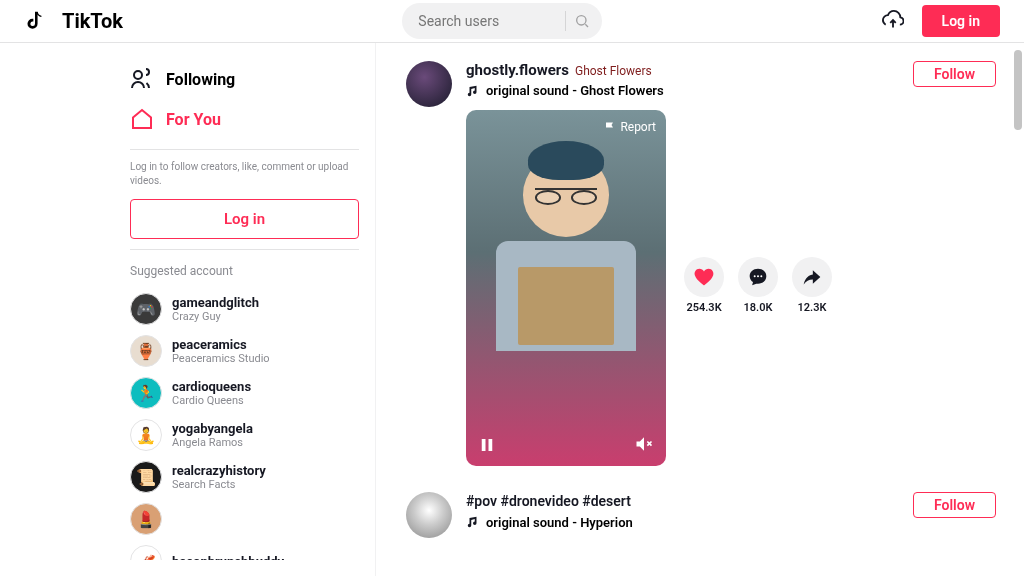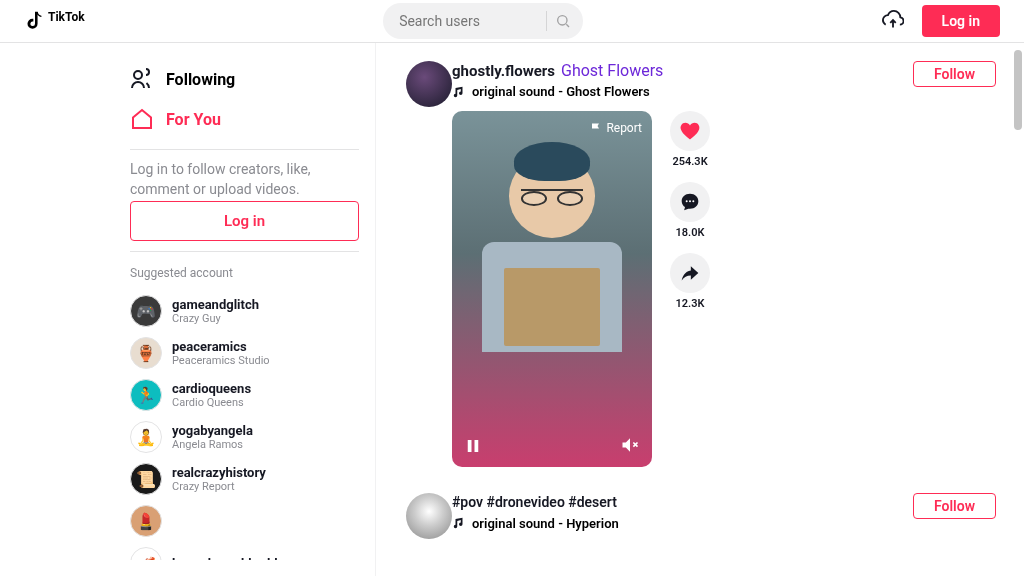--- a/index.html
+++ b/index.html
@@ -1,71 +1,71 @@
 <!DOCTYPE html>
 <html><head>
 <meta charset="utf-8">
 <style>
 *{margin:0;padding:0;box-sizing:border-box;font-family:-apple-system,BlinkMacSystemFont,"Segoe UI",Roboto,Helvetica,Arial,sans-serif}
 body{background:#fff;width:1024px;height:576px;overflow:hidden;position:relative}
 .header{height:43px;border-bottom:1px solid #e3e3e4;display:flex;align-items:center;padding:0 24px;justify-content:space-between}
 .header-left{display:flex;align-items:center;gap:8px}
-.logo{display:flex;gap:2px;font-weight:700;font-size:12px;cursor:pointer}
+.logo{display:flex;align-items:center;gap:16px;font-weight:700;font-size:20px;cursor:pointer}
 .logo-icon{width:22px;height:22px}
 .search-wrap{position:relative}
 .search{width:200px;height:36px;background:#f1f1f2;border:none;border-radius:92px;padding:0 16px;font-size:14px;color:#161823}
 .search::placeholder{color:#767676}
 .search-divider{position:absolute;right:36px;top:8px;bottom:8px;width:1px;background:#d5d5d6}
 .search-icon{position:absolute;right:12px;top:50%;transform:translateY(-50%);color:#a1a1a2}
 .header-right{display:flex;align-items:center;gap:18px}
 .upload-icon{width:22px;height:22px;cursor:pointer}
 .login-btn{background:#fe2c55;color:#fff;border:none;padding:8px 20px;border-radius:4px;font-weight:600;font-size:14px;cursor:pointer}
 .main{display:flex;height:533px;overflow:hidden}
 .sidebar{width:250px;padding:16px 0 16px 4px;margin-left:126px;border-right:1px solid #f1f1f2;position:relative}
 .sb-scroll{height:100%;overflow-y:auto;padding-right:16px}
 .sb-scroll::-webkit-scrollbar{width:6px}
 .sb-scroll::-webkit-scrollbar-thumb{background:#d5d5d6;border-radius:3px}
 .nav-item{display:flex;align-items:center;gap:12px;padding:8px 0;cursor:pointer;font-weight:700;font-size:16px}
 .nav-item.active{color:#fe2c55}
 .nav-icon{width:24px;height:24px;flex-shrink:0}
 .divider{height:1px;background:#e3e3e4;margin:10px 0}
-.login-hint{font-size:14px;color:#8a8b91;line-height:1.4;margin-bottom:2px}
+.login-hint{font-size:10px;color:#8a8b91;line-height:1.4;margin-bottom:11px}
 .sidebar-login{border:1px solid #fe2c55;color:#fe2c55;background:#fff;width:100%;padding:10px 0;border-radius:4px;font-weight:600;font-size:15px;cursor:pointer}
 .sugg-title{font-size:12px;color:#8a8b91;margin:14px 0 10px}
 .acct{display:flex;align-items:center;gap:10px;padding:5px 0;cursor:pointer}
 .avatar{width:32px;height:32px;border-radius:50%;flex-shrink:0;display:flex;align-items:center;justify-content:center;font-size:16px}
 .acct-info{display:flex;flex-direction:column}
 .acct-user{font-weight:700;font-size:13px;color:#161823}
 .acct-name{font-size:11px;color:#8a8b91}
 .feed{flex:1;overflow-y:auto;padding:18px 0 0 30px}
 .feed::-webkit-scrollbar{width:8px}
 .feed::-webkit-scrollbar-thumb{background:#c4c4c4;border-radius:4px}
-.post{display:flex;margin-bottom:26px;position:relative;padding-right:28px}
+.post{display:flex;gap:14px;margin-bottom:26px;position:relative;padding-right:28px}
 .post-avatar{width:46px;height:46px;border-radius:50%;flex-shrink:0;background:#222}
 .post-body{flex:1}
 .post-head{display:flex;align-items:baseline;gap:6px;margin-bottom:2px}
 .post-user{font-weight:700;font-size:15px;color:#161823;cursor:pointer}
-.post-display{font-size:16px;color:#6d28d9}
+.post-display{font-size:12px;color:#7f1d1d}
 .post-caption{font-size:14px;color:#161823;line-height:1.35}
 .hashtag{font-weight:600}
 .post-sound{display:flex;align-items:center;gap:6px;font-size:13px;margin-top:4px;font-weight:600}
-.video-row{display:flex;align-items:flex-start;gap:18px;margin-top:12px}
+.video-row{display:flex;align-items:center;gap:18px;margin-top:12px}
 .video{width:200px;height:356px;border-radius:10px;background:linear-gradient(180deg,#7a9399 0%,#5c6f74 40%,#c93e6e 100%);position:relative;overflow:hidden;cursor:pointer}
 .video-person{position:absolute;top:12%;left:50%;transform:translateX(-50%);width:80%;height:62%}
 .video-face{width:54%;height:38%;background:#e8c9a8;border-radius:50%;margin:0 auto;position:relative}
 .video-hair{position:absolute;top:-14%;left:6%;right:6%;height:46%;background:#2a4a5c;border-radius:50% 50% 40% 40%}
 .video-glasses{position:absolute;top:42%;left:14%;right:14%;height:20%;border-top:2px solid #333;display:flex;justify-content:space-between}
 .glass{width:42%;height:100%;border:2px solid #333;border-radius:50%;background:rgba(255,255,255,.15)}
 .video-body{width:88%;height:50%;background:#a8b8c4;border-radius:12px 12px 0 0;margin:4px auto 0}
 .video-env{position:absolute;top:44%;left:50%;transform:translateX(-50%);width:48%;height:22%;background:#b89968;border-radius:2px}
 .report{position:absolute;top:10px;right:10px;color:#fff;font-size:12px;display:flex;align-items:center;gap:4px;cursor:pointer}
 .vctl{position:absolute;bottom:12px;display:flex;align-items:center;color:#fff}
 .vctl.left{left:12px}
 .vctl.right{right:12px}
-.actions{display:flex;flex-direction:column;gap:14px;padding-bottom:6px}
+.actions{display:flex;flex-direction:row;gap:14px;padding-bottom:6px}
 .action{display:flex;flex-direction:column;align-items:center;gap:4px;cursor:pointer}
 .action-btn{width:40px;height:40px;border-radius:50%;background:#f1f1f2;display:flex;align-items:center;justify-content:center}
 .action-count{font-size:11px;font-weight:600;color:#161823}
 .follow-btn{position:absolute;top:0;right:28px;border:1px solid #fe2c55;color:#fe2c55;background:#fff;padding:4px 20px;border-radius:4px;font-weight:600;font-size:14px;cursor:pointer}
 .page-scroll{position:absolute;right:2px;top:50px;width:8px;height:80px;background:#c4c4c4;border-radius:4px}
 </style>
 </head>
 <body>
 
 <div class="header">
@@ -141,21 +141,21 @@
             <div class="avatar" style="background:#ffffff;border:1px solid #e3e3e4">🧘</div>
             <div class="acct-info">
               <span class="acct-user">yogabyangela</span>
               <span class="acct-name">Angela Ramos</span>
             </div>
           </div>
           <div class="acct">
             <div class="avatar" style="background:#1a1a1a;border:1px solid #e3e3e4">📜</div>
             <div class="acct-info">
               <span class="acct-user">realcrazyhistory</span>
-              <span class="acct-name">Crazy Report</span>
+              <span class="acct-name">Search Facts</span>
             </div>
           </div>
           <div class="acct">
             <div class="avatar" style="background:#d9a074;border:1px solid #e3e3e4">💄</div>
           </div>
           <div class="acct">
             <div class="avatar" style="background:#ffffff;border:1px solid #e3e3e4">🥓</div>
             <div class="acct-info">
               <span class="acct-user">baconbrunchbuddy</span>
             </div>

